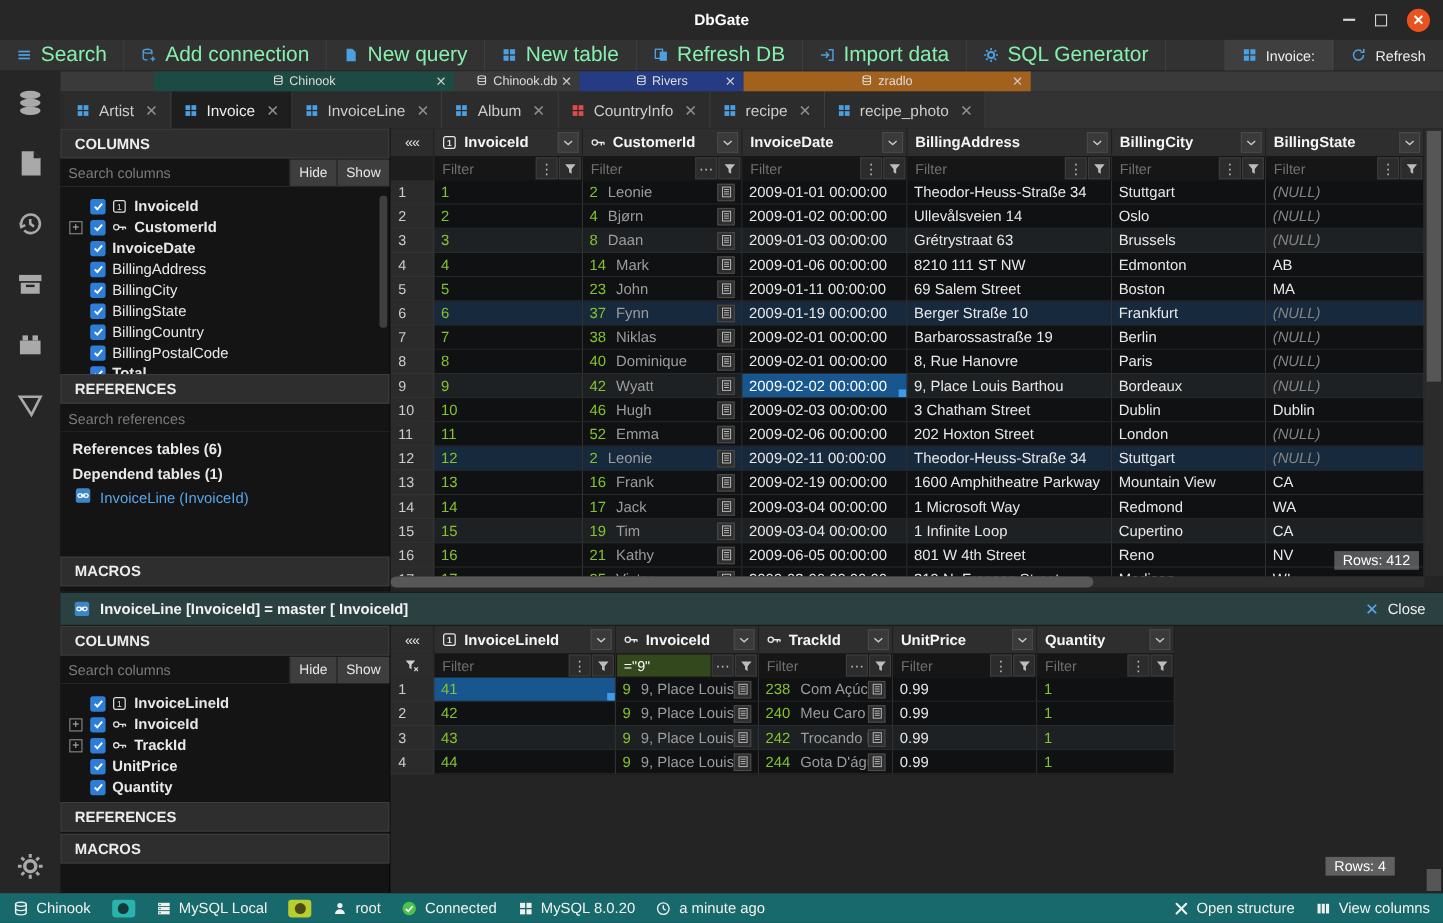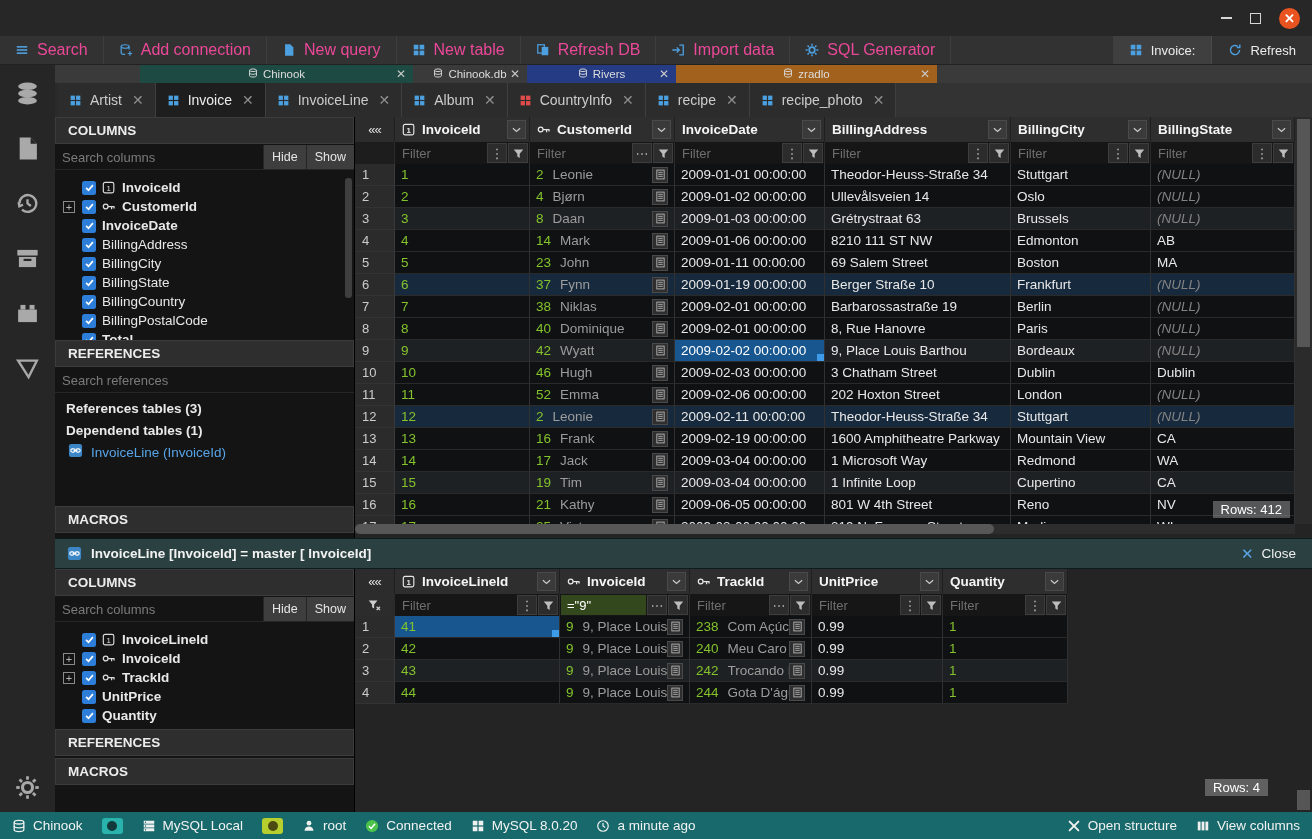--- a/index.html
+++ b/index.html
@@ -16,21 +16,21 @@
   .win-close { width:21px; height:21px; border-radius:50%; background:#e9531f; color:#fff; font-size:13px;
     display:flex; align-items:center; justify-content:center; font-weight:bold; }
 
   
   .menubar { height:28px; background:#2d2d2d; display:flex; align-items:center; padding-left:8px; flex:none; }
   .menu-item { color:#e8e8e8; font-size:14px; padding:0 9px; height:100%; display:flex; align-items:center; }
 
   
   .toolbar { height:29px; background:#323232; display:flex; align-items:stretch; flex:none; border-bottom:1px solid #222; }
   .tool-btn { display:flex; align-items:center; gap:8px; padding:0 15px; border-right:1px solid #3e3e3e;
-    color:#ec4899; font-size:16px; }
+    color:#86efac; font-size:19px; }
   .tb-icon { color:#4da0e0; display:flex; align-items:center; }
   .tb-icon svg { width:14px; height:14px; }
   .toolbar-fill { flex:1; }
   .ctx-group { background:#3f3f3f; display:flex; align-items:center; gap:8px; padding:0 16px; color:#ececec; font-size:13px; }
   .refresh-btn { display:flex; align-items:center; gap:8px; padding:0 16px; color:#ececec; font-size:13px; border-left:1px solid #4a4a4a; }
 
   
   .app-row { flex:1; display:flex; min-height:0; }
   .icon-rail { width:55px; background:#262626; display:flex; flex-direction:column; align-items:center;
     padding-top:16px; gap:30px; flex:none; }
@@ -151,20 +151,21 @@
   .sb-badge.y .dot { background:#4a4a12; }
   .sb-spacer { flex:1; }
   .ok { color:#4ec94e; display:flex; }
 </style>
 </head>
 <body>
 
 <div class="app">
 
   <div class="titlebar">
+    <div class="title">DbGate</div>
     <div class="win-controls">
       <span class="win-min"></span>
       <span class="win-max"></span>
       <span class="win-close">✕</span>
     </div>
   </div>
 
 
   <div class="toolbar">
     <div class="tool-btn">
@@ -556,21 +557,21 @@
                   </svg>
                 </span>
                 <span class="ci-label b">Total</span>
               </div>
             </div>
           <div class="panel-header">REFERENCES</div>
           <div class="search-row">
             <div class="search-input">Search references</div>
           </div>
           <div class="ref-content">
-            <div class="ref-title">References tables (3)</div>
+            <div class="ref-title">References tables (6)</div>
             <div class="ref-title">Dependend tables (1)</div>
             <div class="ref-link">
                 <span><svg xmlns="http://www.w3.org/2000/svg" viewBox="0 0 16 16">
                     <rect x="1" y="1" width="14" height="14" rx="2.5" fill="#3d86c6"></rect>
                     <rect x="3" y="6.3" width="4.6" height="3.4" rx="1.7" fill="none" stroke="#fff" stroke-width="1.2"></rect>
                     <rect x="8.4" y="6.3" width="4.6" height="3.4" rx="1.7" fill="none" stroke="#fff" stroke-width="1.2"></rect>
                     <line x1="6" y1="8" x2="10" y2="8" stroke="#fff" stroke-width="1.2"></line>
                   </svg></span>
                 <span>InvoiceLine (InvoiceId)</span>
               </div>

